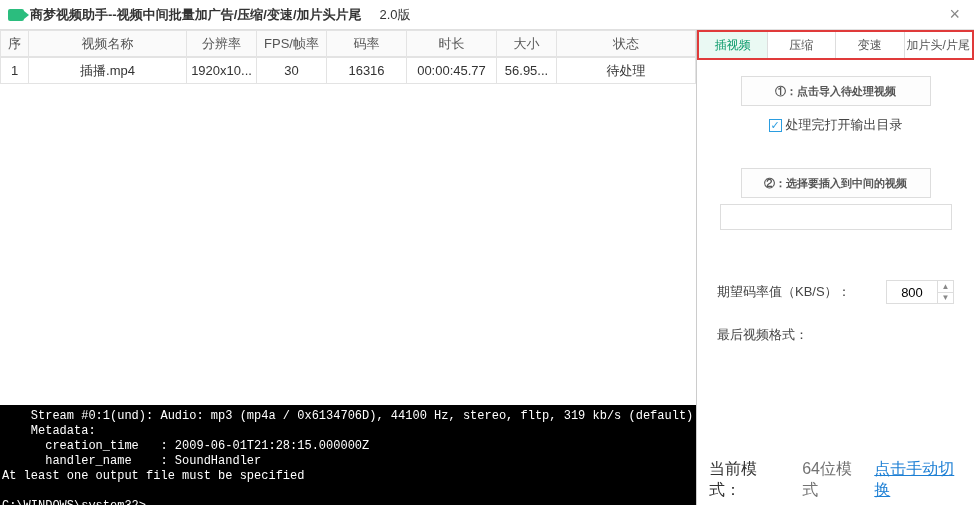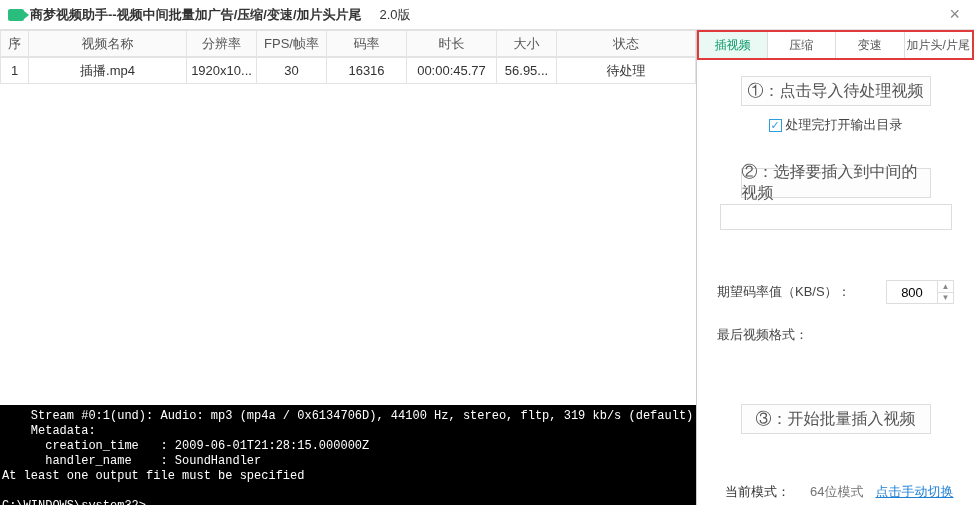--- a/index.html
+++ b/index.html
@@ -122,23 +122,24 @@
   .side-pad { padding: 6px 12px 0 12px; flex:1; }
   .step-btn {
     width: 190px;
     height: 30px;
     margin: 10px auto 0 auto;
     border: 1px solid #ddd;
     background: #fdfdfd;
     display: flex;
     align-items: center;
     justify-content: center;
-    font-size: 16px;
+    font-size: 11px;
     color: #555;
     cursor: pointer;
+    font-weight: bold;
   }
   .check-row {
     display: flex;
     align-items: center;
     justify-content: center;
     margin-top: 10px;
     font-size: 13px;
     color: #444;
   }
   .check-row .chk {
@@ -205,23 +206,23 @@
   .select-btn {
     width: 20px;
     border: 1px solid #ddd;
     border-left: none;
     display:flex; align-items:center; justify-content:center;
     font-size:10px; color:#888; cursor:pointer;
   }
   .footer-row {
     position: absolute;
     bottom: 4px;
-    left: 16px; right: 0;
+    left: 0; right: 0;
     padding: 0 12px;
-    font-size: 13px;
+    font-size: 16px;
     display: flex;
     align-items: center;
   }
   .footer-row .mode-lbl { color:#333; }
   .footer-row .mode-val { color:#737373; margin-left: 20px; }
   .footer-row .link { color:#1d7fd4; margin-left: 12px; text-decoration: underline; cursor:pointer; }
   .sep-step3 { margin-top: 60px; }
 </style>
 </head>
 <body>
@@ -302,21 +303,20 @@
             <div>▲</div>
             <div>▼</div>
           </div>
         </div>
       </div>
 
       <div class="form-row" style="margin-top:22px;">
         <span class="lbl">最后视频格式：</span>
       </div>
 
-      <div class="step-btn sep-step3">③：开始批量插入视频</div>
     </div>
 
     <div class="footer-row">
       <span class="mode-lbl">当前模式：</span>
       <span class="mode-val">64位模式</span>
       <span class="link">点击手动切换</span>
     </div>
   </div>
 </div>
 

